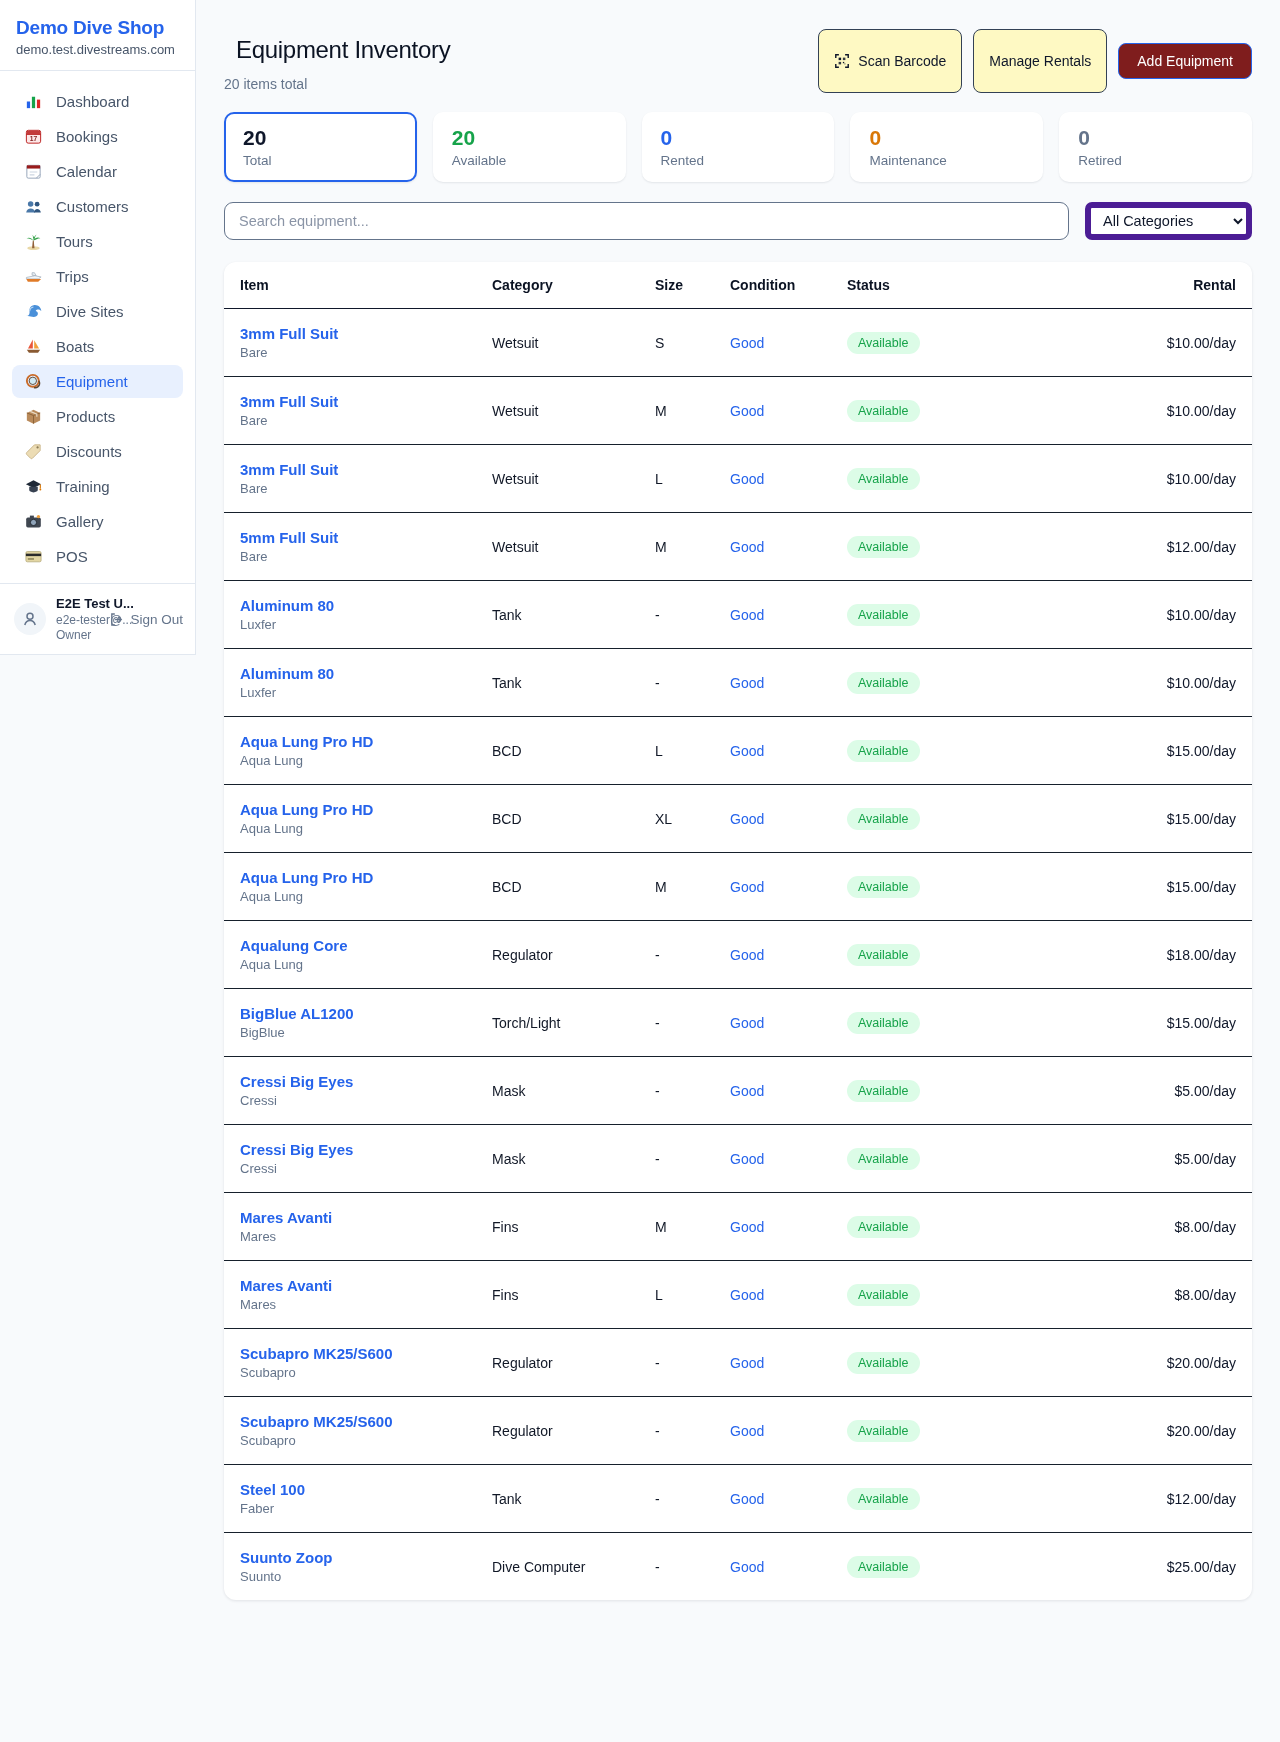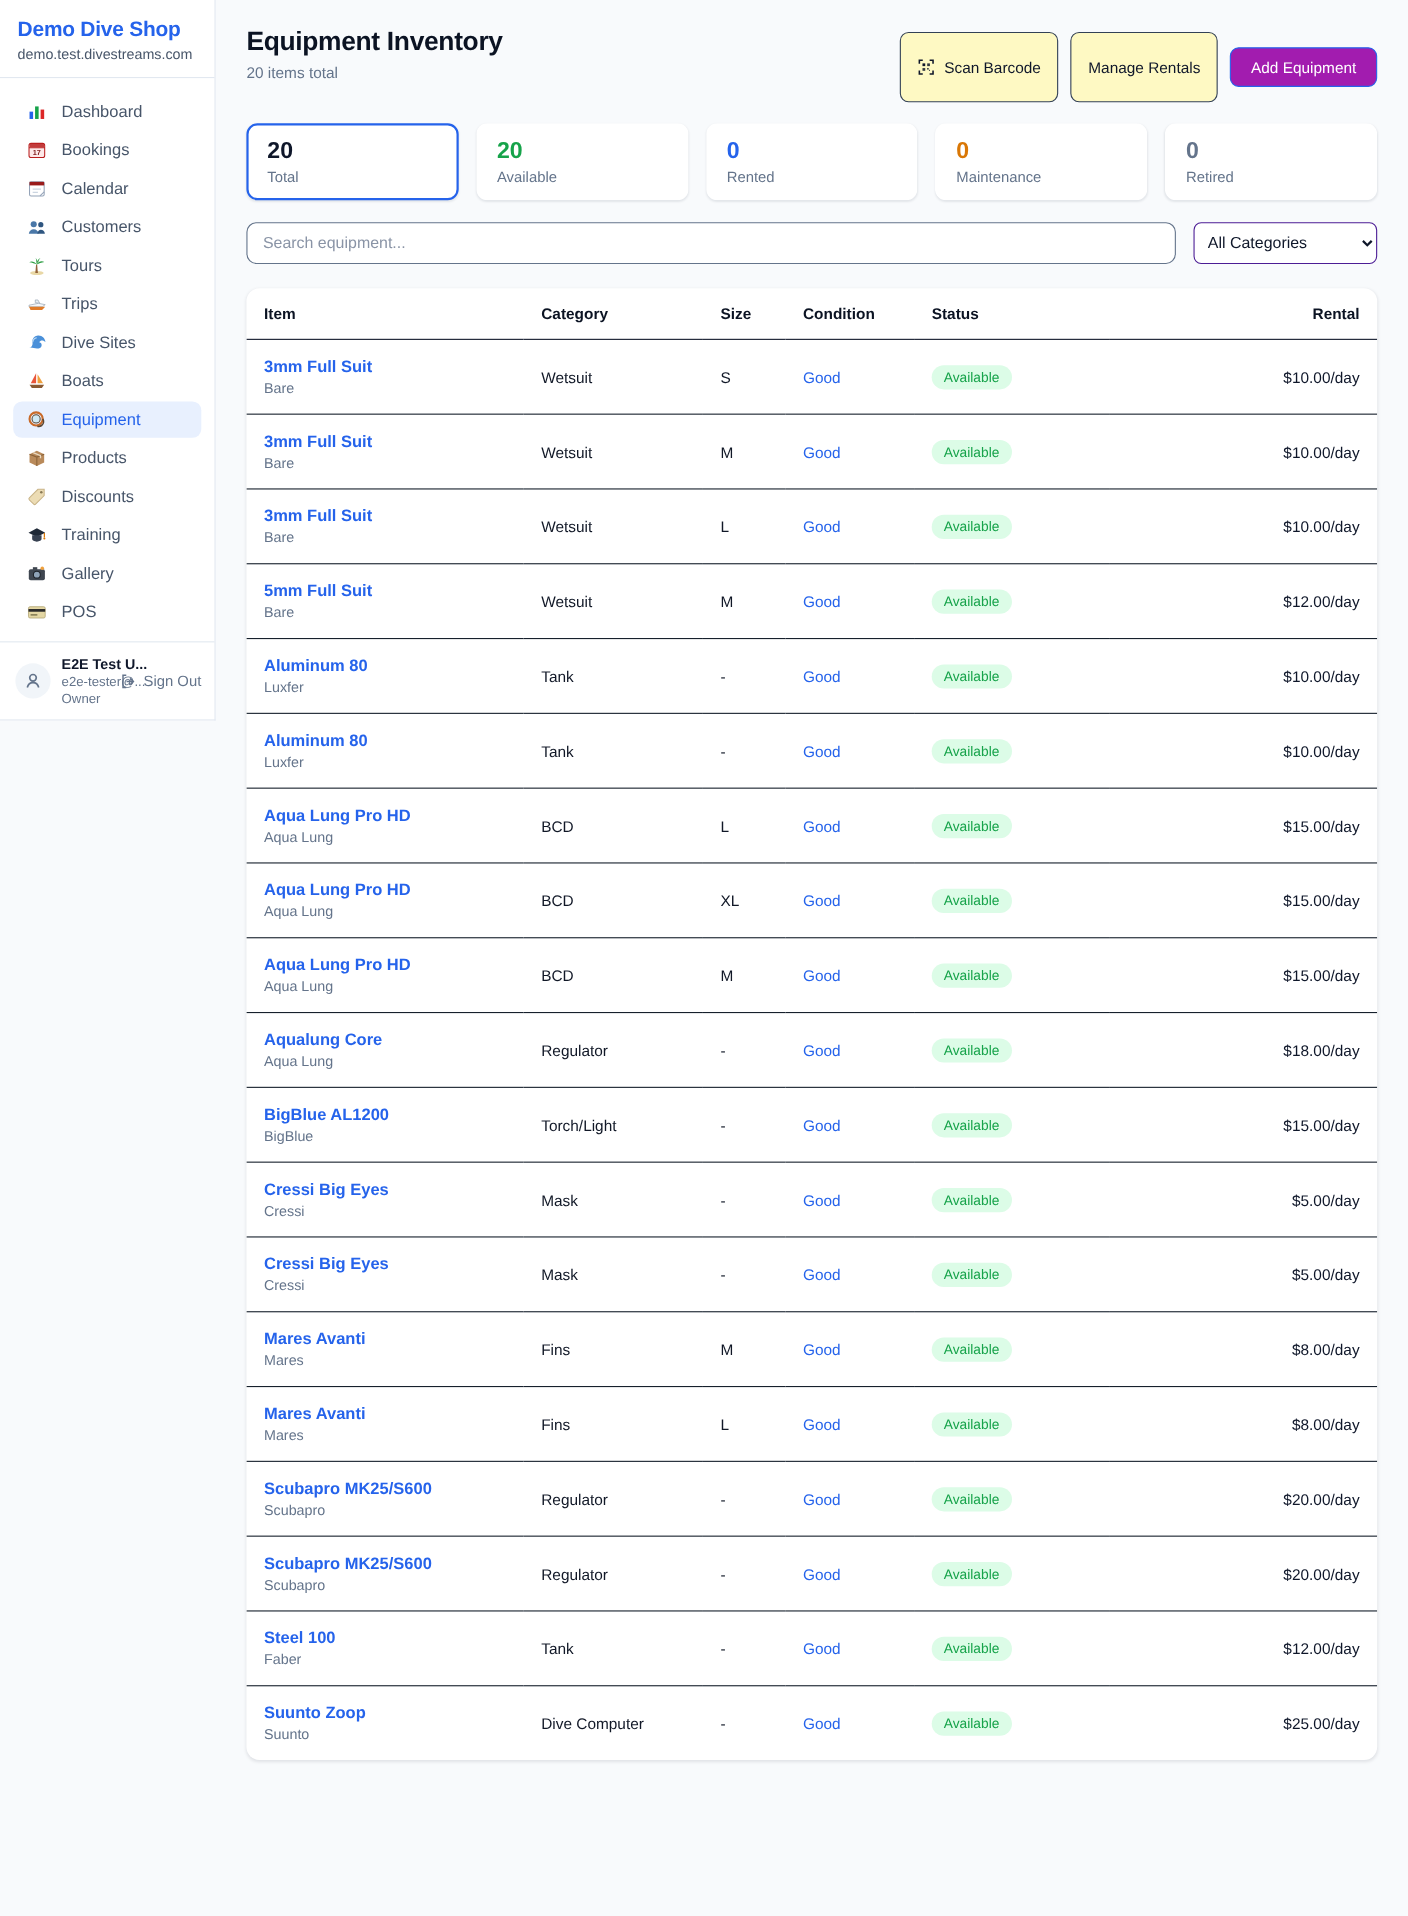--- a/index.html
+++ b/index.html
@@ -25,36 +25,36 @@
   .avatar { width:32px; height:32px; border-radius:50%; background:#f1f5f9; display:flex; align-items:center; justify-content:center; flex-shrink:0; }
   .user-meta { flex:1; min-width:0; }
   .user-name { font-size:13px; font-weight:700; color:#0f172a; white-space:nowrap; }
   .user-email { font-size:12px; color:#64748b; margin-top:2px; white-space:nowrap;text-align:center; }
   .user-role { font-size:12px; color:#64748b; margin-top:1px; }
   .signout { display:flex; align-items:center; gap:5px; color:#64748b; font-size:13.5px; cursor:pointer; flex-shrink:0; }
 
   
   main { flex:1; padding:24px 28px 0; min-width:0; }
   .page-header { display:flex; justify-content:space-between; align-items:flex-start; }
-  h1 { margin:0; font-size:24px; font-weight:700; letter-spacing:-.3px; color:#0b1323; }
+  h1 { margin:12px; font-size:24px; font-weight:400; letter-spacing:-.3px; color:#0b1323; }
   .subtitle { font-size:14px; color:#64748b; margin-top:6px; }
   .header-actions { display:flex; gap:11px; align-items:center; padding-top:5px; }
   .btn { display:flex; align-items:center; gap:8px; font-size:14px; font-weight:500; border-radius:8px; padding:23px 15px; cursor:pointer; background:#fef9c3; border:1px solid #334155; color:#0f172a; font-family:inherit; }
-  .btn.primary { background:#a21caf; border-color:#2563eb; color:#fff; padding:9px 18px; }
+  .btn.primary { background:#7f1d1d; border-color:#2563eb; color:#fff; padding:9px 18px; }
 
   .stats { display:flex; gap:16px; margin-top:19px; }
   .stat-card { flex:1; background:#fff; border:2px solid transparent; border-radius:10px; box-shadow:0 1px 2px rgba(15,23,42,.09); padding:12px 17px; cursor:pointer; }
   .stat-card.active { border-color:#2563eb; }
   .stat-value { font-size:21px; font-weight:700; }
   .stat-label { font-size:13.5px; color:#64748b; margin-top:3px; }
 
   .filter-row { display:flex; gap:16px; margin-top:20px; }
   .search-input { flex:1; height:38px; border:1px solid #64748b; border-radius:9px; padding:0 14px; font-size:14.5px; font-family:inherit; background:#fff; color:#0f172a; outline:none; }
   .search-input::placeholder { color:#8a94a6; }
-  .category-select { width:167px; height:38px; border:1px solid #4c1d95; border-radius:7px; background:#fff; font-size:14.5px; font-family:inherit; padding:0 8px; color:#0f172a; }
+  .category-select { width:167px; height:38px; border:6px solid #4c1d95; border-radius:7px; background:#fff; font-size:14.5px; font-family:inherit; padding:0 8px; color:#0f172a; }
 
   .table-card { background:#fff; border-radius:12px; box-shadow:0 1px 3px rgba(15,23,42,.1); margin-top:22px; margin-bottom:32px; overflow:hidden; }
   table { width:100%; border-collapse:collapse; table-layout:fixed; }
   th { text-align:left; font-size:14px; font-weight:700; color:#0b1323; padding:15px 16px; border-bottom:1.5px solid #0f172a; }
   .right { text-align:right; }
   td { padding:16px; border-bottom:1px solid #16202c; font-size:14px; vertical-align:middle; color:#111827; }
   tr:last-child td { border-bottom:none; }
   .item-name { color:#2563eb; font-size:15px; font-weight:600; cursor:pointer; }
   .item-brand { color:#64748b; font-size:13px; margin-top:3px; }
   .cond-link { color:#2563eb; cursor:pointer; }

